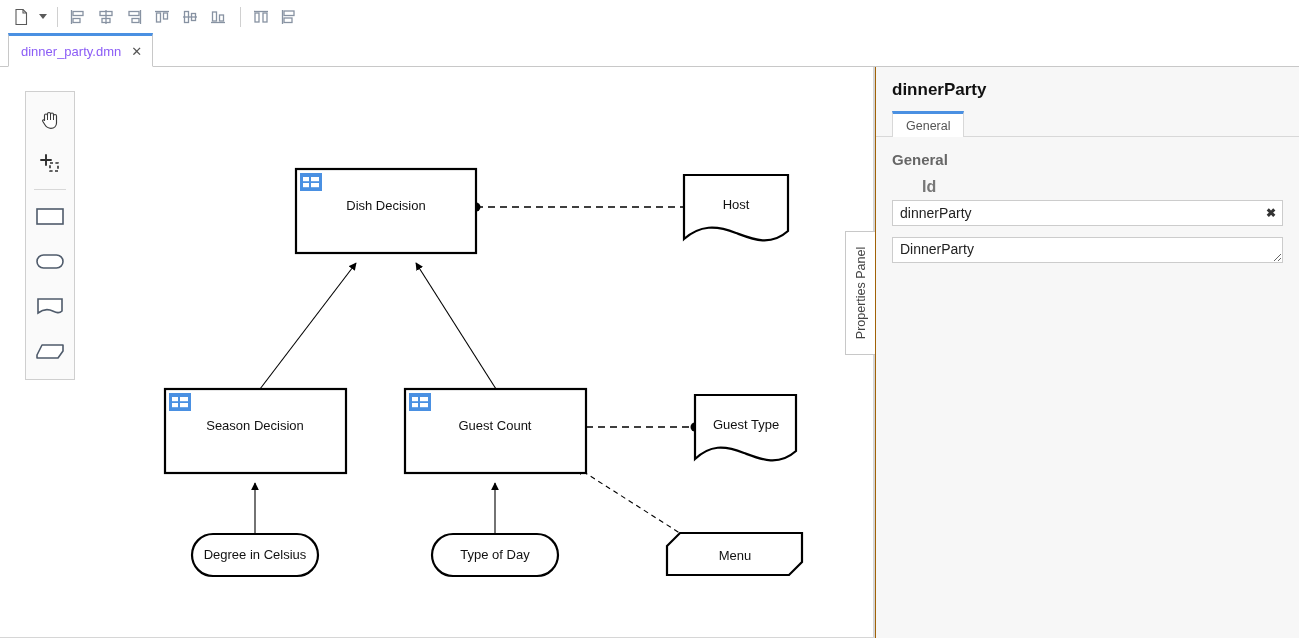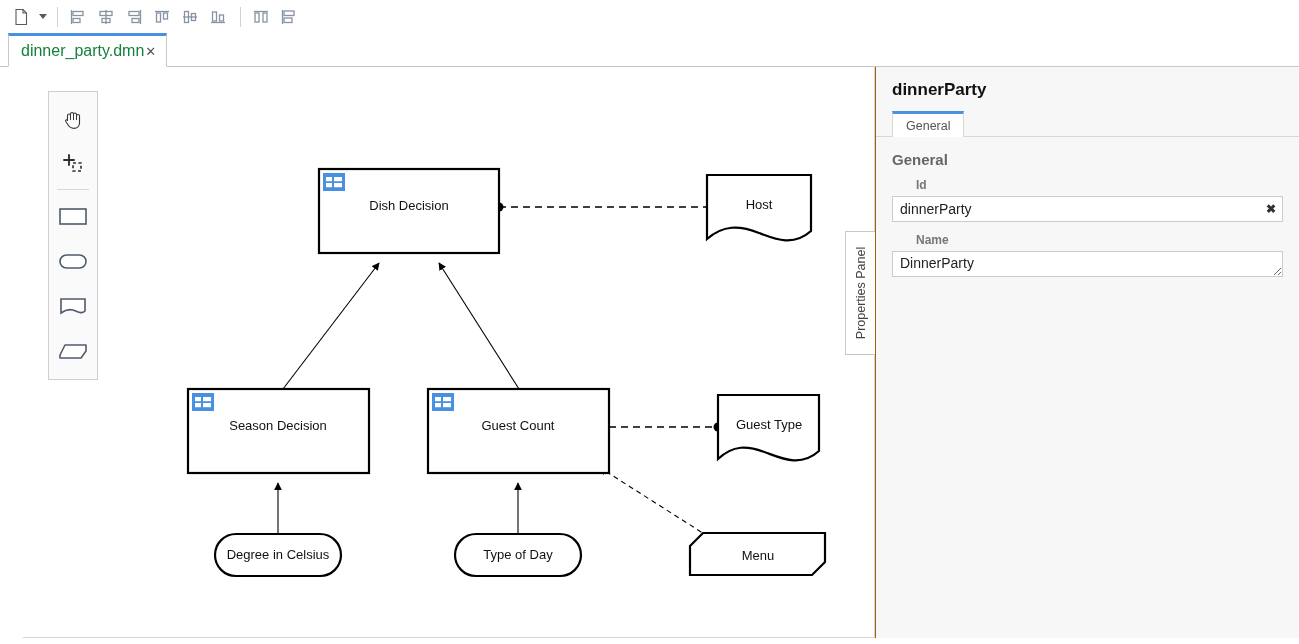--- a/index.html
+++ b/index.html
@@ -70,44 +70,43 @@
     background: #ffffff;
     border: 1px solid #c8c8c8;
     border-bottom: 1px solid #ffffff;
     border-top: 3px solid #4a90e2;
     display: flex;
     align-items: center;
     padding: 0 10px 0 12px;
     cursor: pointer;
   }
   #file-tab .tab-label {
-    font-size: 16px;
-    color: #15803d;
-    margin-right: 1px;
+    font-size: 13px;
+    color: #8b5cf6;
+    margin-right: 10px;
     white-space: nowrap;
   }
   #file-tab .tab-close {
     font-size: 13px;
     color: #555;
     line-height: 1;
     cursor: pointer;
   }
 
   
   #canvas-area {
     position: absolute;
     left: 0; top: 67px;
     width: 874px;
     height: 571px;
     background: #ffffff;
     border-right: 1px solid #d6d6d6;
     border-bottom: 1px solid #d6d6d6;
     box-sizing: border-box;
     overflow: hidden;
-    margin-left: 23px;
   }
   #diagram-svg { position: absolute; left: 0; top: 0; }
 
   
   #palette {
     position: absolute;
     left: 25px; top: 24px;
     width: 50px;
     background: #fafafa;
     border: 1px solid #cfcfcf;
@@ -186,24 +185,24 @@
     box-sizing: border-box;
     padding: 14px 16px 0 16px;
   }
   .section-title {
     font-size: 15px;
     font-weight: bold;
     color: #666;
     margin: 0 0 10px 0;
   }
   .field-label {
-    font-size: 12px;
+    font-size: 16px;
     font-weight: bold;
     color: #777;
-    margin: 0 0 4px 11px;
+    margin: 0 0 4px 17px;
     padding-left: 13px;
   }
   .input-wrap {
     position: relative;
     margin-bottom: 11px;
   }
   .text-input {
     width: 100%;
     height: 26px;
     box-sizing: border-box;
@@ -513,19 +512,18 @@
 
     <div id="props-body">
       <div class="section-title">General</div>
 
       <div class="field-label">Id</div>
       <div class="input-wrap">
         <input class="text-input" type="text" value="dinnerParty" style="">
         <span class="clear-btn">✖</span>
       </div>
 
-      <div class="field-label">Name</div>
       <div class="input-wrap">
         <textarea class="text-area" style="">DinnerParty</textarea>
       </div>
     </div>
   </div>
 </div>
 
 </body></html>

